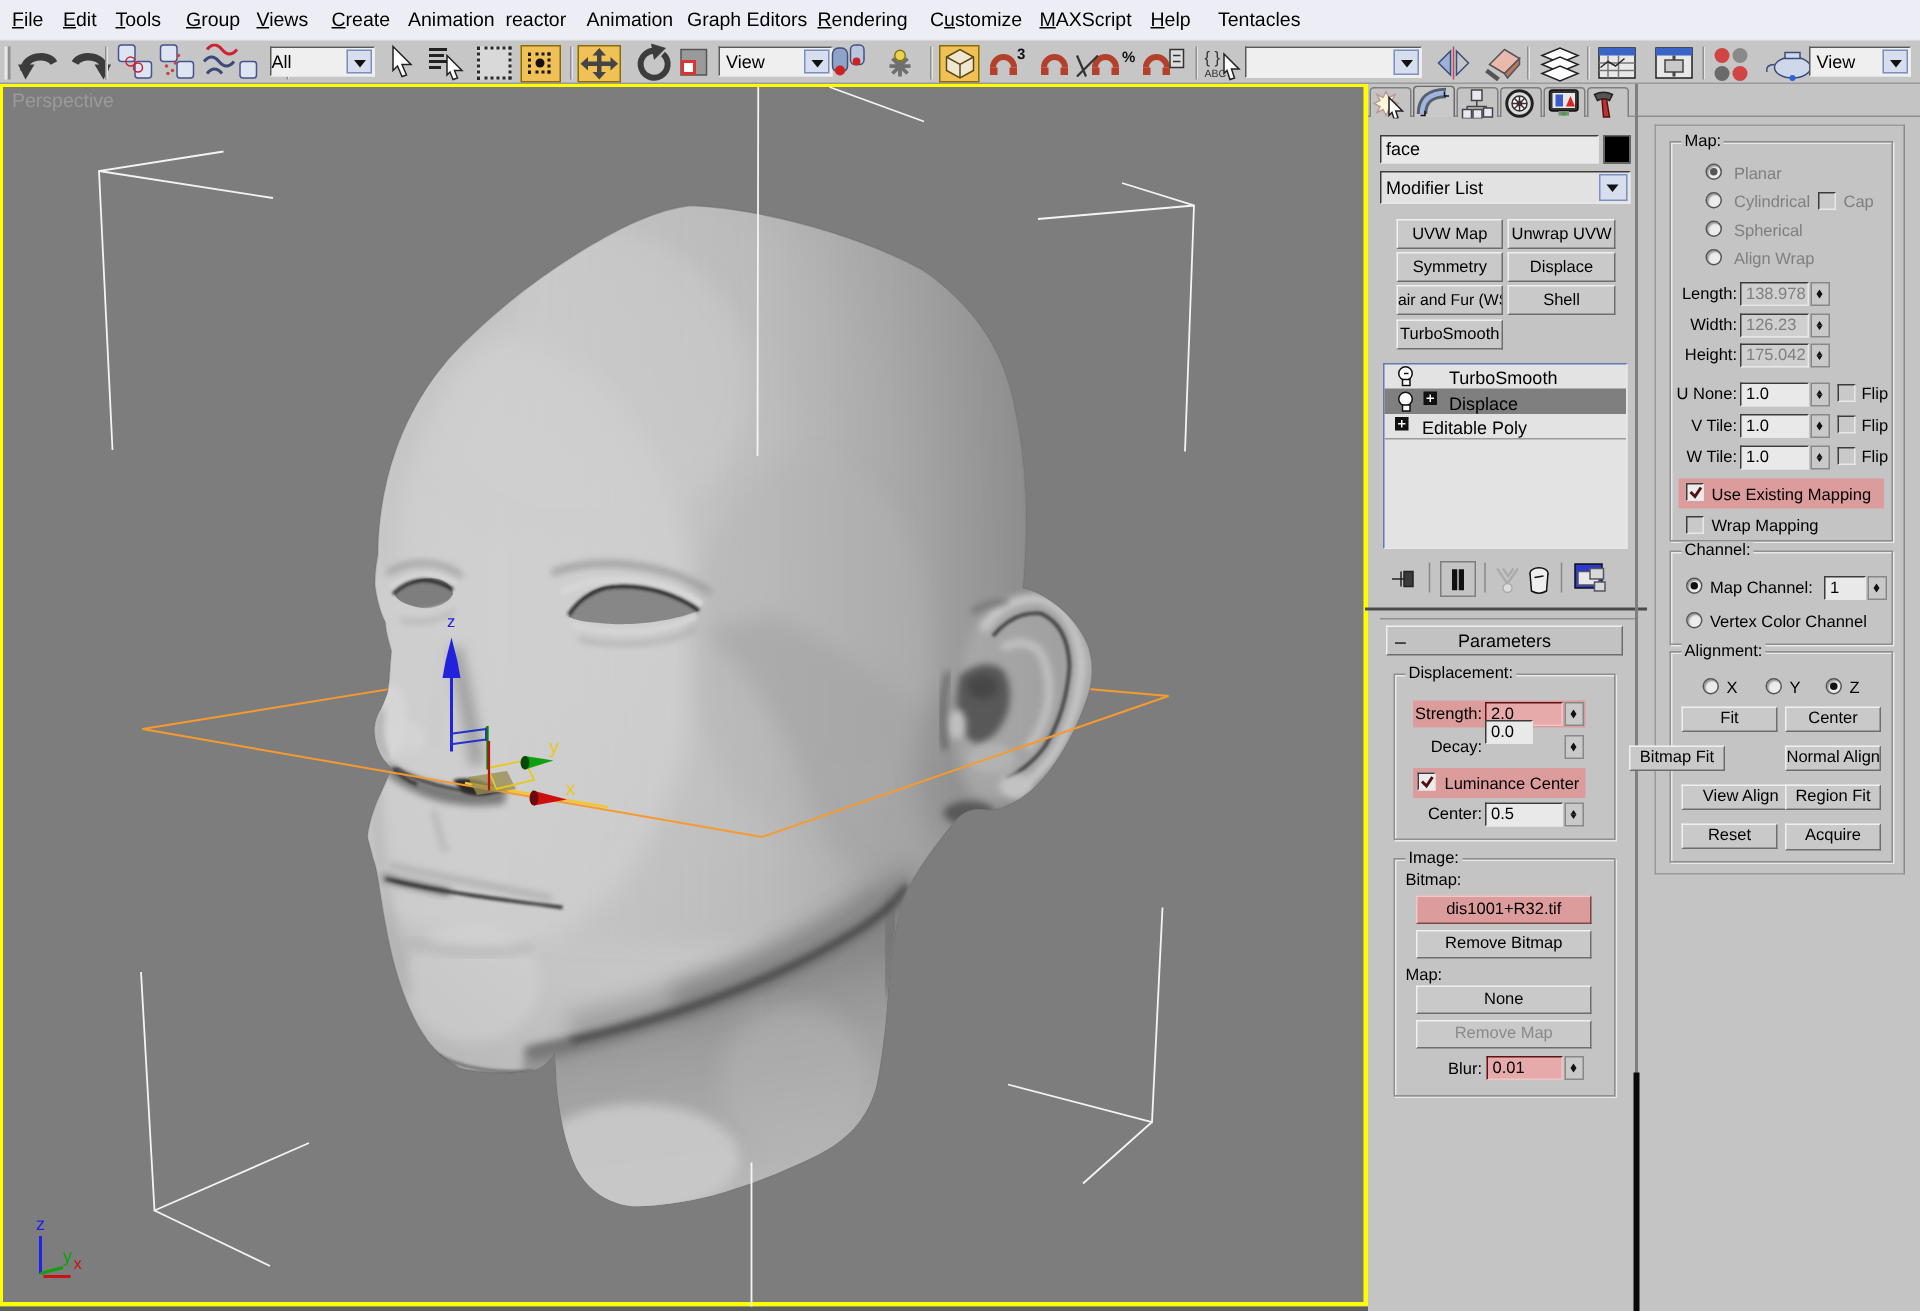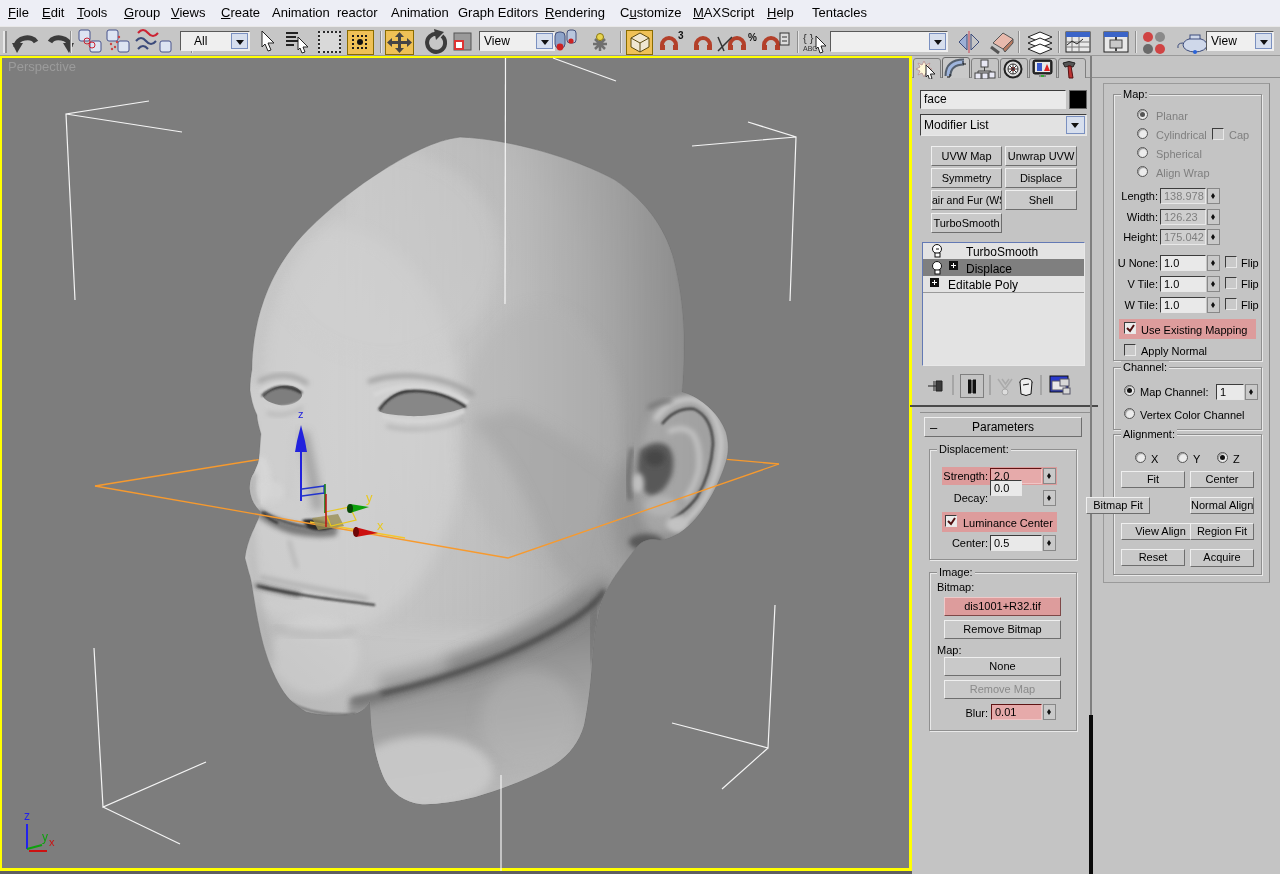--- a/index.html
+++ b/index.html
@@ -72,21 +72,21 @@
         <circle cx="39" cy="13" r="1.2"></circle>
         <circle cx="34" cy="20" r="1.2"></circle>
         <circle cx="41" cy="8" r="1.2"></circle>
       </g>
 <path d="M60 4 q5 -6 10 0 t10 0" fill="none" stroke="#c23" stroke-width="2"></path>
       <path d="M58 12 q5 -6 10 0 t10 0 M60 20 q5 -6 10 0" fill="none" stroke="#3b4a7a" stroke-width="2"></path>
       <rect x="82" y="12" width="11" height="11" rx="2" fill="#dde4f2" stroke="#47538c"></rect>
 </svg>
 <div class="tsep" style="left:191px"></div>
 <div class="combo" style="left:180px;top:4px;width:70px;height:20px">
-      <span style="position:absolute;left:13px;top:2px">All</span>
+      <span style="position:absolute;left:0;top:2px">All</span>
       <span class="cbtn"></span>
     </div>
 <svg class="abs" style="left:258px;top:2px" width="120" height="26" viewBox="0 0 120 26">
 <path d="M4 2 L16 14 L10 14 L13 21 L10 22 L7 15 L4 18 Z" fill="#fff" stroke="#222"></path>
 <g stroke="#222">
         <path d="M28 4 h12 M28 8 h10 M28 12 h12 M28 16 h8" stroke-width="2"></path>
         <path d="M40 8 L50 18 L45 18 L47 23 L44 24 L42 19 L40 21 Z" fill="#fff"></path>
       </g>
 </svg>
 <div class="abs" style="left:318px;top:4px;width:23px;height:22px;border:2px dotted #2a2a2a;background:#d9d9d9"></div>
@@ -568,21 +568,21 @@
 <div class="spin" style="left:1207px;top:297px;height:16px"></div>
 <div class="chk" style="left:1225px;top:298px;background:#c9c9c9"></div>
 <div class="lbl" style="left:1241px;top:299px">Flip</div>
 <div class="pink-band" style="left:1119px;top:319px;width:137px;height:20px"></div>
 <div class="chk" style="left:1124px;top:322px"></div>
 <svg class="abs" style="left:1125px;top:323px" width="11" height="11">
     <path d="M2 5 L5 8 L9 2" stroke="#501010" stroke-width="2" fill="none"></path>
   </svg>
 <div class="lbl" style="left:1141px;top:324px">Use Existing Mapping</div>
 <div class="chk" style="left:1124px;top:344px;background:#c9c9c9"></div>
-<div class="lbl" style="left:1141px;top:345px">Apply Normal</div>
+<div class="lbl" style="left:1141px;top:345px">Wrap Mapping</div>
 
 <div class="grp" style="left:1113px;top:367px;width:149px;height:63px"></div>
 <div class="glabel" style="left:1121px;top:361px">Channel:</div>
 <div class="radio" style="left:1124px;top:385px"></div>
 <div class="rdot" style="left:1127px;top:388px"></div>
 <div class="lbl" style="left:1140px;top:386px">Map Channel:</div>
 <div class="pfield" style="left:1216px;top:384px;width:28px;height:16px;line-height:14px">1</div>
 <div class="spin" style="left:1245px;top:384px;height:16px"></div>
 <div class="radio" style="left:1124px;top:408px"></div>
 <div class="lbl" style="left:1140px;top:409px">Vertex Color Channel</div>

